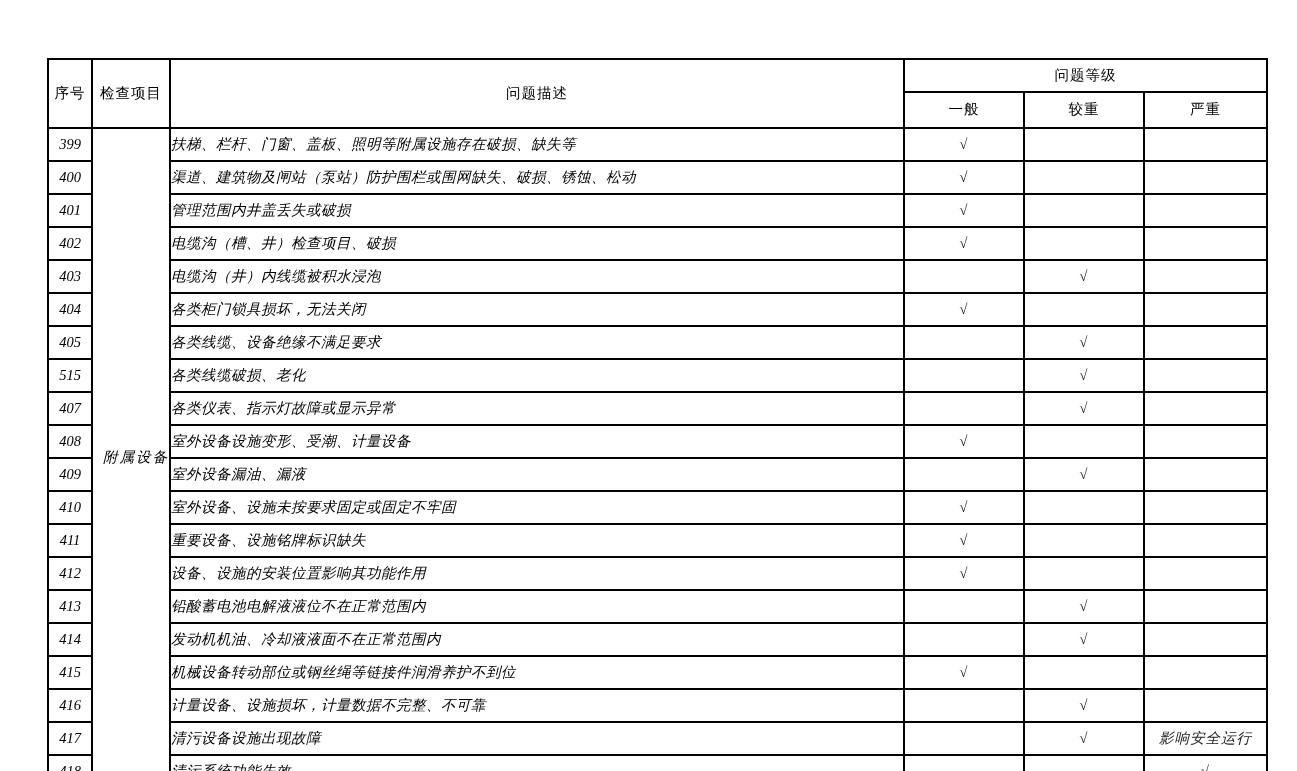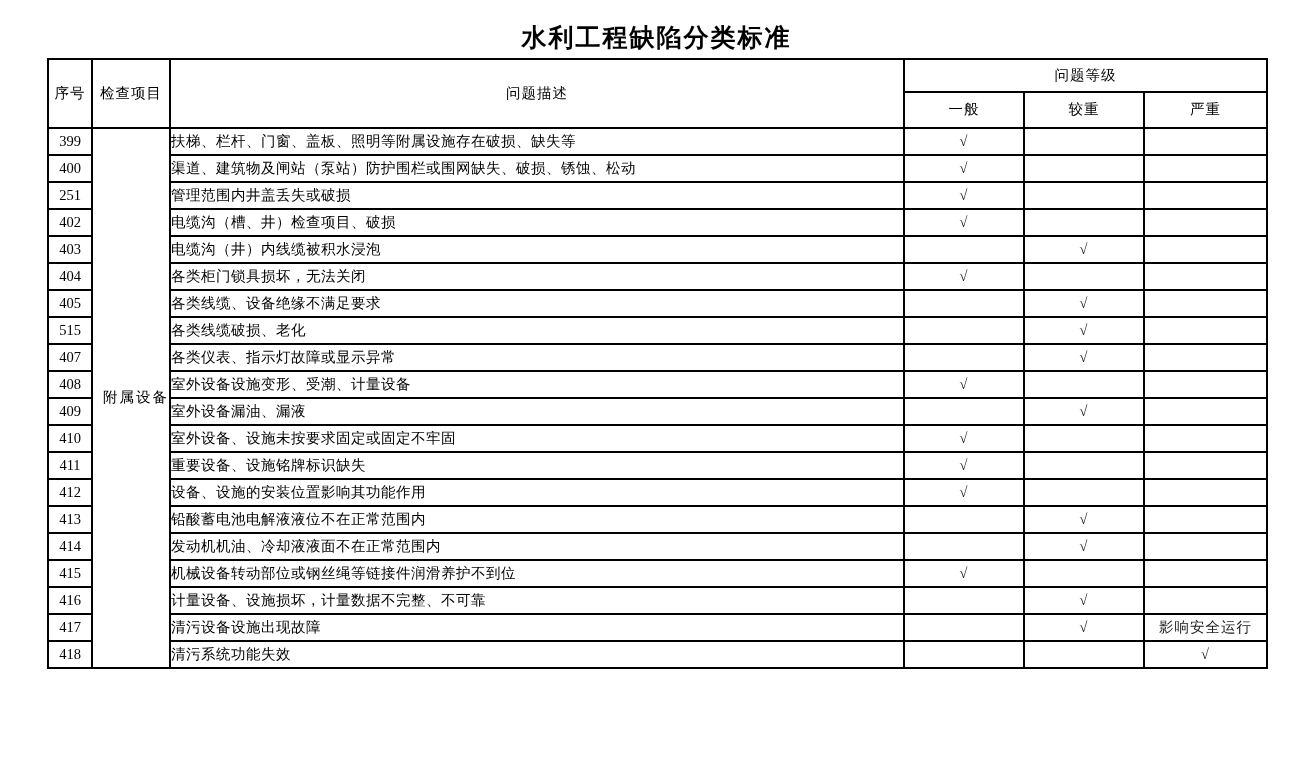--- a/index.html
+++ b/index.html
@@ -41,21 +41,21 @@
     border: 2px solid #000;
     padding: 0;
     font-weight: normal;
     font-size: 14.5px;
     line-height: 1.2;
     overflow: hidden;
     background: #fff;
   }
   thead tr.hrow1 { height: 33px; }
   thead tr.hrow2 { height: 36px; }
-  tbody tr { height: 27px; }
+  tbody tr { height: 33px; font-style: italic; }
   .h-center { text-align: center; vertical-align: middle; letter-spacing: 1px; margin-top: 9px; }
   .c-no {
     text-align: center;
     vertical-align: middle;
     font-size: 14px;
   }
   .c-item {
     text-align: right;
     vertical-align: middle;
     letter-spacing: 2px;
@@ -72,21 +72,20 @@
     vertical-align: middle;
     color: #222;
     letter-spacing: 1px;
   }
 </style>
 </head>
 <body>
 
 <div class="page">
 
-  <div class="doc-title">水利工程缺陷分类标准</div>
 
   <table class="std-table">
     <colgroup>
       <col style="width:44px">
       <col style="width:78px">
       <col style="width:734px">
       <col style="width:120px">
       <col style="width:120px">
       <col style="width:123px">
     </colgroup>
@@ -113,21 +112,21 @@
           <td class="c-mark"></td>
         </tr>
         <tr>
           <td class="c-no">400</td>
           <td class="c-desc">渠道、建筑物及闸站（泵站）防护围栏或围网缺失、破损、锈蚀、松动</td>
           <td class="c-mark">√</td>
           <td class="c-mark"></td>
           <td class="c-mark"></td>
         </tr>
         <tr>
-          <td class="c-no">251</td>
+          <td class="c-no">401</td>
           <td class="c-desc">管理范围内井盖丢失或破损</td>
           <td class="c-mark">√</td>
           <td class="c-mark"></td>
           <td class="c-mark"></td>
         </tr>
         <tr>
           <td class="c-no">402</td>
           <td class="c-desc">电缆沟（槽、井）检查项目、破损</td>
           <td class="c-mark">√</td>
           <td class="c-mark"></td>

